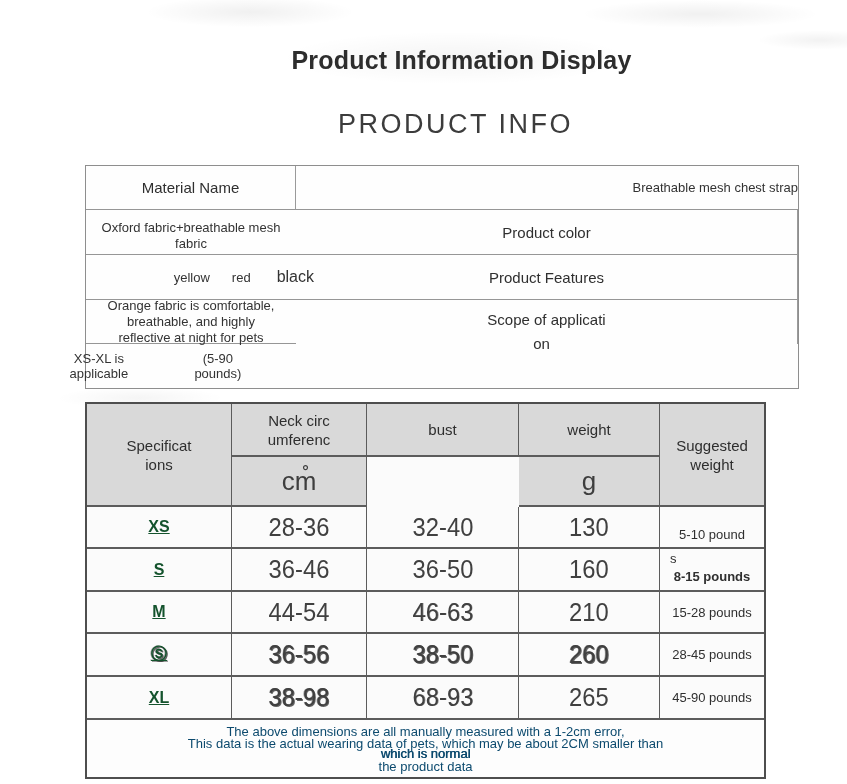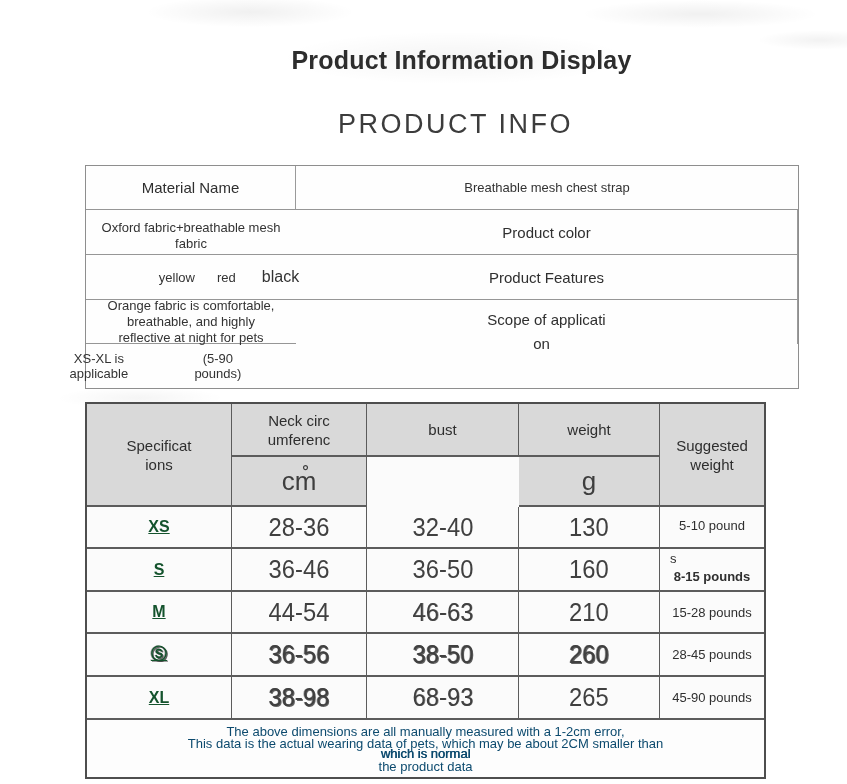--- a/index.html
+++ b/index.html
@@ -19,21 +19,21 @@
   .pre{white-space:pre-line;}
 
   
   .info-table{position:absolute;left:85px;top:165px;width:712px;
     display:grid;grid-template-columns:210px 502px;
     grid-template-rows:44px 45px 45px 44px 44px;
     border:1.5px solid #8e8e8e;background:#fefefe;}
   .ic{display:flex;align-items:center;justify-content:center;text-align:center;
     border-bottom:1.5px solid #969696;position:relative;}
   .ic.lab{border-right:1.2px solid #9a9a9a;font-size:15px;color:#2f2f2f;}
-  .ic.val{font-size:13px;color:#333;}
+  .ic.val{font-size:13px;color:#333;justify-content:flex-end;}
   .ic.lastrow{border-bottom:none;}
   .mat-val{line-height:16px;padding-top:10px;align-self:flex-start;width:100%;text-align:center;}
   .color-group{display:flex;align-items:baseline;transform:translateX(18px);margin-left:40px;}
   .color-yellow,.color-red{font-size:13px;}
   .color-red{margin-left:22px;}
   .color-black{font-size:16px;margin-left:26px;}
   .scope-label-main{padding-bottom:6px;}
   .overflow-on{position:absolute;top:35px;left:0;right:0;text-align:center;
     transform:translateX(-5px);z-index:3;font-size:15px;}
   .scope-value{display:flex;align-items:center;transform:translateX(-40px);}
@@ -57,21 +57,21 @@
   .u-neck{grid-column:2;grid-row:2;}
   .u-bust{grid-column:3;grid-row:2;}
   .u-weight{grid-column:4;grid-row:2;}
   .c1{grid-column:1}.c2{grid-column:2}.c3{grid-column:3}.c4{grid-column:4}.c5{grid-column:5}
   .r1{grid-row:3}.r2{grid-row:4}.r3{grid-row:5}.r4{grid-row:6}.r5{grid-row:7}
   .size-cell{font-size:16px;font-weight:600;color:#14532d;text-decoration:underline;}
   .num{font-size:25px;color:#404040;display:inline-block;transform:scaleX(0.95);}
   .sugg{font-size:13px;color:#2f2f2f;}
   .glitch{filter:blur(0.5px);text-shadow:1px 0.6px 0 rgba(45,45,45,0.75),-0.7px -0.4px 0 rgba(45,45,45,0.45);}
   .glitch-lite{filter:blur(0.3px);text-shadow:0.6px 0.4px 0 rgba(45,45,45,0.5);}
-  .sugg-xs-line{position:absolute;top:11px;left:0;right:0;text-align:center;}
+  .sugg-xs-line{position:absolute;top:20px;left:0;right:0;text-align:center;}
   .overflow-s{position:absolute;top:44px;left:10px;z-index:3;font-size:13px;}
   .pad-down{padding-top:13px;font-weight:bold;}
   .note-cell{grid-column:1/6;grid-row:8;border-right:none;border-bottom:none;
     display:block;padding-top:5px;font-size:13px;color:#0c4a6e;background:#fdfdfd;}
   .note-cell div{line-height:14px;text-align:center;}
   .nl2{margin-top:-2px;}
   .nl3{margin-top:-4px;text-shadow:0.5px 0 0 currentColor;}
   .nl4{margin-top:-1px;}
 </style>
 </head>

